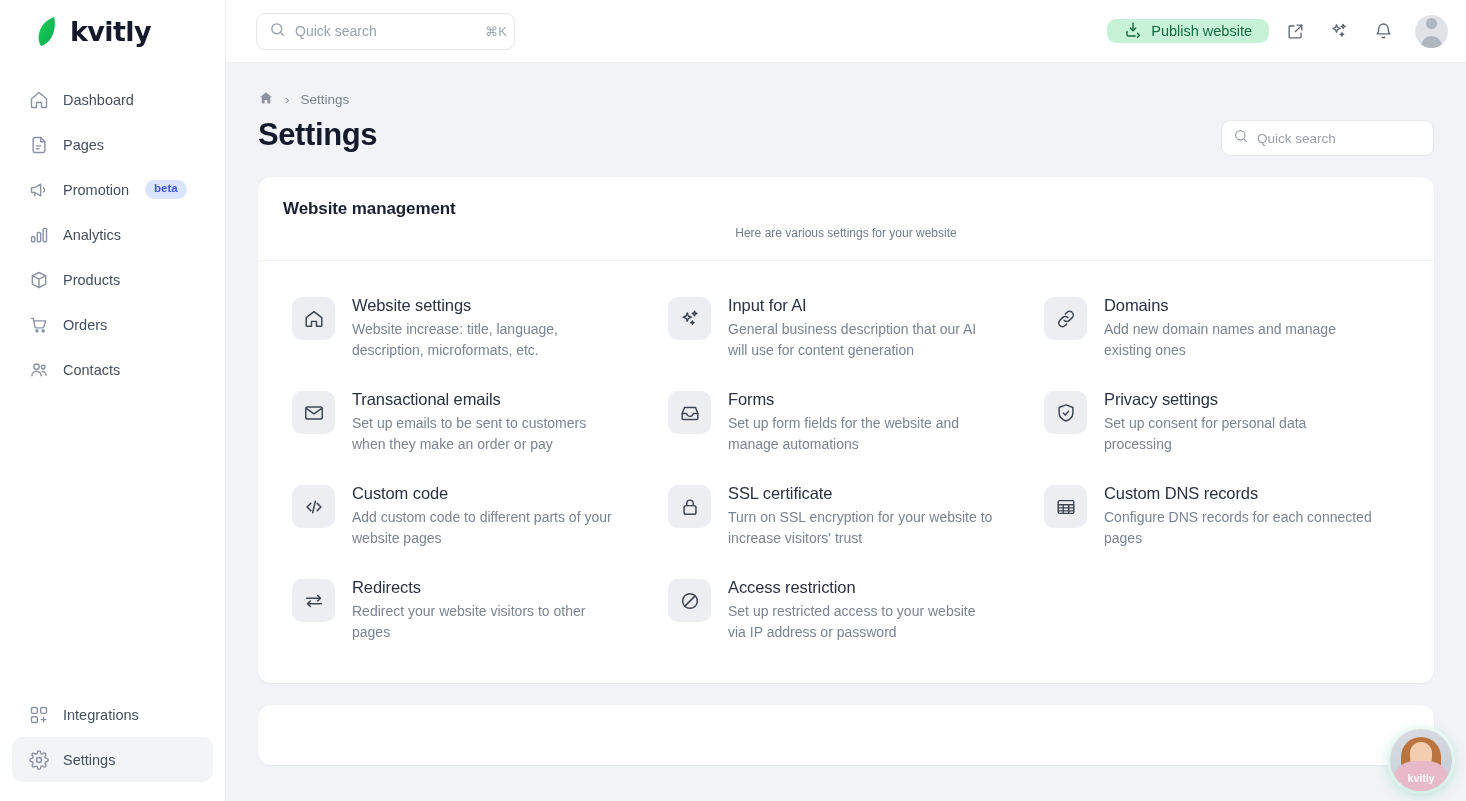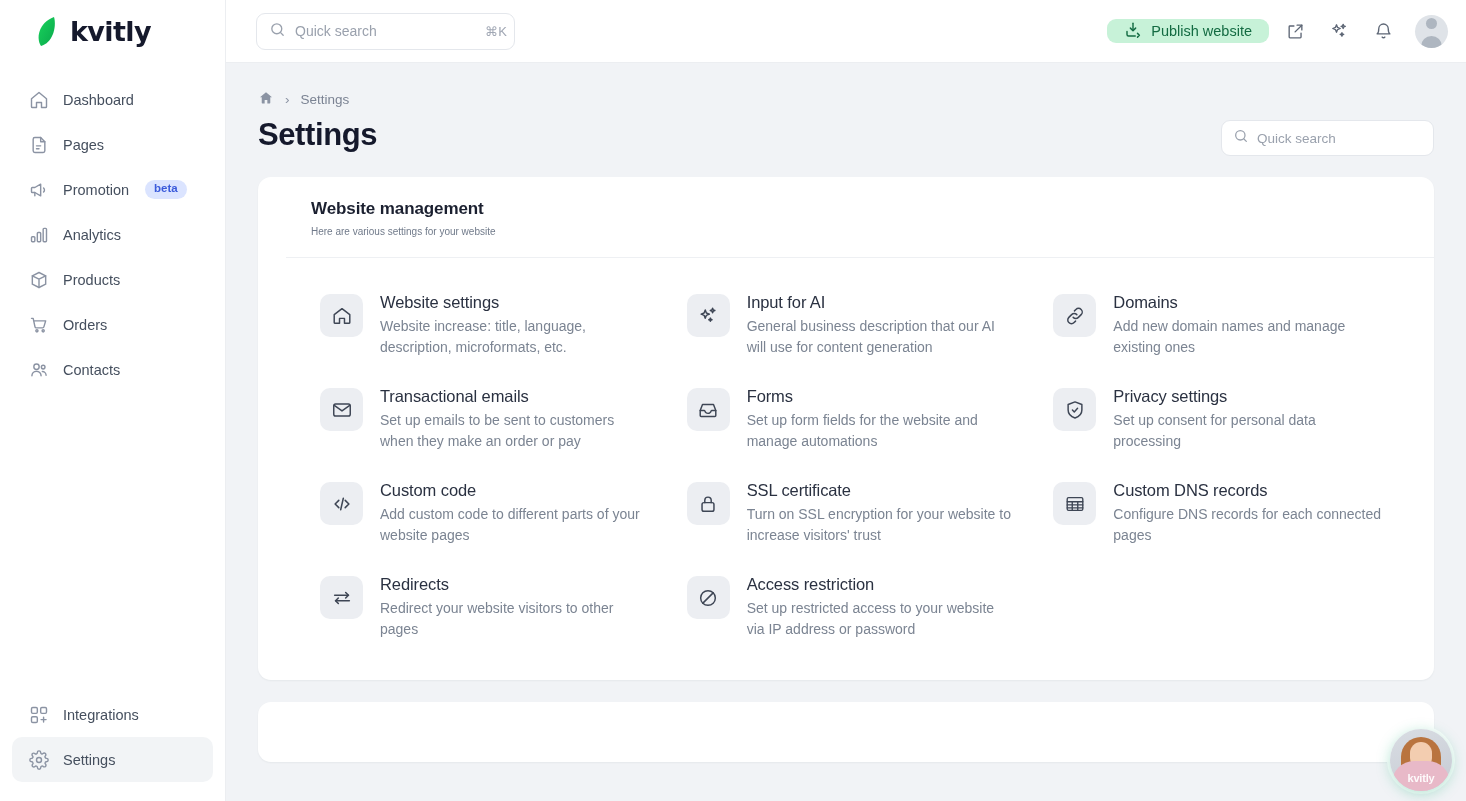--- a/index.html
+++ b/index.html
@@ -100,25 +100,24 @@
     width: 213px; height: 36px; border: 1px solid #e4e7ec; border-radius: 9px;
     display: flex; align-items: center; gap: 8px; padding: 0 11px; background: #fff;
     margin-left: auto; margin-top: 30px;
   }
   .qsearch-page input { border: none; outline: none; flex: 1; font-size: 13.5px; color: #3d4554; background: transparent; font-family: "Liberation Sans", sans-serif;}
   .qsearch-page input::placeholder { color: #9aa1ad; }
 
   .card {
     background: #ffffff; border-radius: 13px; margin-top: 21px;
     box-shadow: 0 1px 2px rgba(22,30,45,0.05);
-    padding-left: 28px;
   }
   .card-head { padding: 22px 25px 20px; border-bottom: 1px solid #eef0f3; }
   .card-title { font-size: 17px; font-weight: 600; color: #1b2030; letter-spacing: -0.1px;}
-  .card-sub { font-size: 10px; color: #707a8a; margin-top: 7px; }
+  .card-sub { font-size: 12px; color: #707a8a; margin-top: 7px; text-align: center; }
   .grid {
     display: grid; grid-template-columns: 1fr 1fr 1fr;
     padding: 20px 24px 26px 24px;
     row-gap: 0px; column-gap: 0px;
   }
   .tile {
     display: flex; gap: 17px; padding: 14px 14px 14px 10px; border-radius: 10px;
     cursor: pointer; align-items: flex-start;
   }
   .tile-ic {

